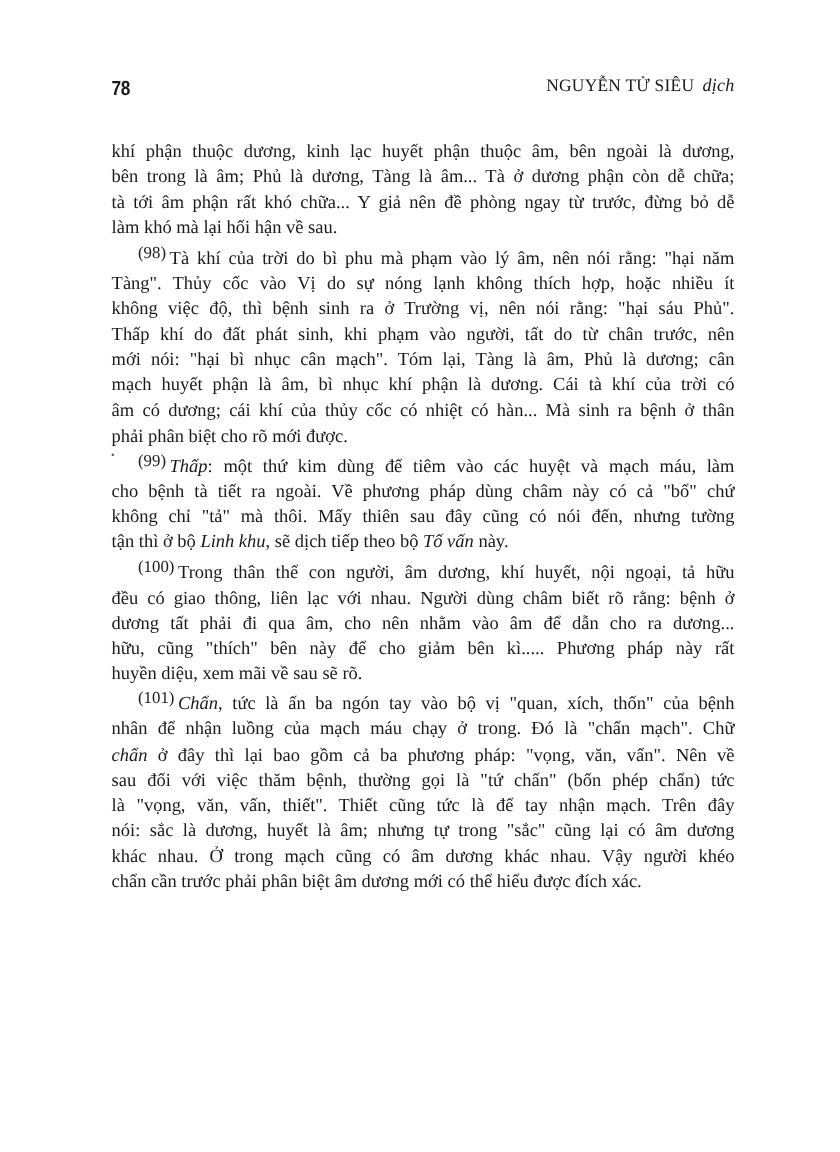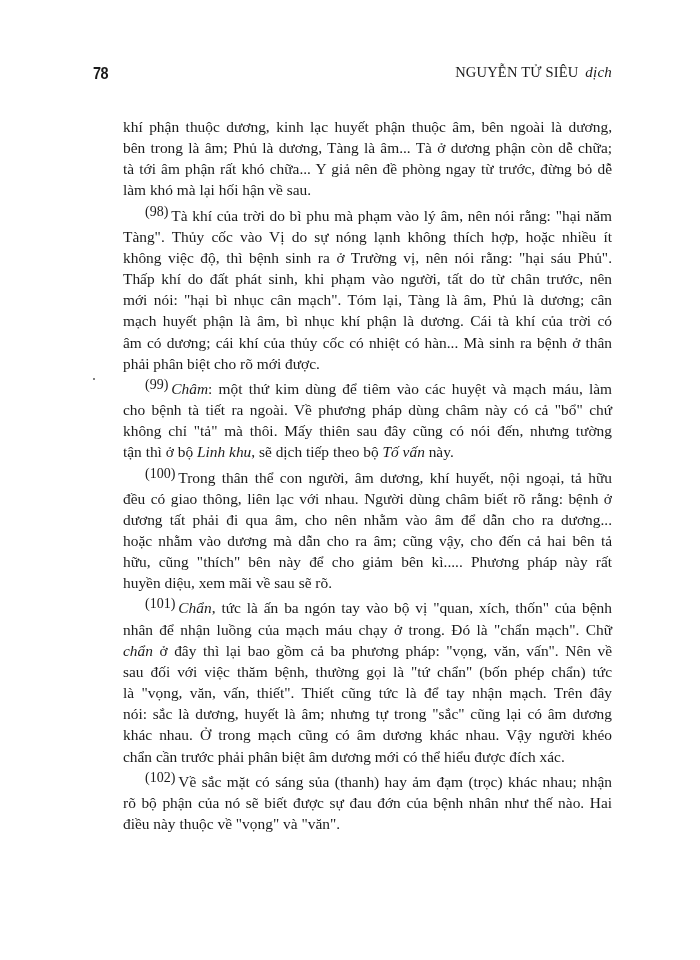--- a/index.html
+++ b/index.html
@@ -61,21 +61,20 @@
   .note-num {
     font-size: 14px;
     vertical-align: 5px;
     margin-right: 3px;
   }
   .line {
     display: block;
     text-align: justify;
     text-align-last: justify;
     white-space: nowrap;
-    margin-left: 30px;
   }
   .line.last {
     text-align-last: left;
   }
   .line.indent {
     padding-left: 22px;
   }
   em { font-style: italic; }
   strong { font-weight: normal; }
   .stray-mark {
@@ -115,45 +114,39 @@
     <span class="line"><span>Tàng". Thủy cốc vào </span><strong>Vị</strong><span> do sự nóng lạnh không thích hợp, hoặc nhiều ít</span></span>
     <span class="line">không việc độ, thì bệnh sinh ra ở Trường vị, nên nói rằng: "hại sáu Phủ".</span>
     <span class="line">Thấp khí do đất phát sinh, khi phạm vào người, tất do từ chân trước, nên</span>
     <span class="line">mới nói: "hại bì nhục cân mạch". Tóm lại, Tàng là âm, Phủ là dương; cân</span>
     <span class="line">mạch huyết phận là âm, bì nhục khí phận là dương. Cái tà khí của trời có</span>
     <span class="line">âm có dương; cái khí của thủy cốc có nhiệt có hàn... Mà sinh ra bệnh ở thân</span>
     <span class="line last">phải phân biệt cho rõ mới được.</span>
   </p>
 
   <p>
-    <span class="line indent"><sup class="note-num">(99)</sup><em>Châm</em><span>: một thứ kim dùng để tiêm vào các huyệt và mạch máu, làm</span></span>
+    <span class="line indent"><sup class="note-num">(99)</sup><em>Thấp</em><span>: một thứ kim dùng để tiêm vào các huyệt và mạch máu, làm</span></span>
     <span class="line">cho bệnh tà tiết ra ngoài. Về phương pháp dùng châm này có cả "bổ" chứ</span>
     <span class="line">không chỉ "tả" mà thôi. Mấy thiên sau đây cũng có nói đến, nhưng tường</span>
     <span class="line last"><span>tận thì ở bộ </span><em>Linh khu</em><span>, sẽ dịch tiếp theo bộ </span><em>Tố vấn</em><span> này.</span></span>
   </p>
 
   <p>
     <span class="line indent"><sup class="note-num">(100)</sup><span>Trong thân thể con người, âm dương, khí huyết, nội ngoại, tả hữu</span></span>
     <span class="line">đều có giao thông, liên lạc với nhau. Người dùng châm biết rõ rằng: bệnh ở</span>
     <span class="line">dương tất phải đi qua âm, cho nên nhằm vào âm để dẫn cho ra dương...</span>
-    <span class="line">hoặc nhằm vào dương mà dẫn cho ra âm; cũng vậy, cho đến cả hai bên tả</span>
     <span class="line">hữu, cũng "thích" bên này để cho giảm bên kì..... Phương pháp này rất</span>
     <span class="line last">huyền diệu, xem mãi về sau sẽ rõ.</span>
   </p>
 
   <p>
     <span class="line indent"><sup class="note-num">(101)</sup><em>Chẩn</em><span>, tức là ấn ba ngón tay vào bộ vị "quan, xích, thốn" của bệnh</span></span>
     <span class="line">nhân để nhận luồng của mạch máu chạy ở trong. Đó là "chẩn mạch". Chữ</span>
     <span class="line"><em>chẩn</em><span> ở đây thì lại bao gồm cả ba phương pháp: "vọng, văn, vấn". Nên về</span></span>
     <span class="line">sau đối với việc thăm bệnh, thường gọi là "tứ chẩn" (bốn phép chẩn) tức</span>
     <span class="line">là "vọng, văn, vấn, thiết". Thiết cũng tức là để tay nhận mạch. Trên đây</span>
     <span class="line">nói: sắc là dương, huyết là âm; nhưng tự trong "sắc" cũng lại có âm dương</span>
     <span class="line">khác nhau. Ở trong mạch cũng có âm dương khác nhau. Vậy người khéo</span>
     <span class="line last">chẩn cần trước phải phân biệt âm dương mới có thể hiểu được đích xác.</span>
   </p>
 
-  <p>
-    <span class="line indent"><sup class="note-num">(102)</sup><span>Về sắc mặt có sáng sủa (thanh) hay ảm đạm (trọc) khác nhau; nhận</span></span>
-    <span class="line">rõ bộ phận của nó sẽ biết được sự đau đớn của bệnh nhân như thế nào. Hai</span>
-    <span class="line last">điều này thuộc về "vọng" và "văn".</span>
-  </p>
 
 </main>
 
 </body></html>

